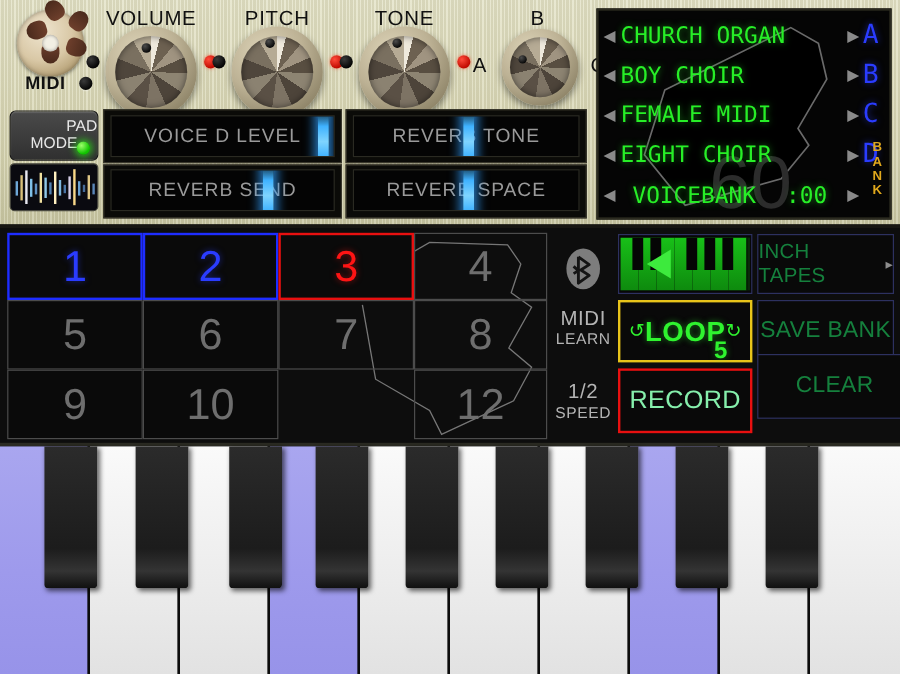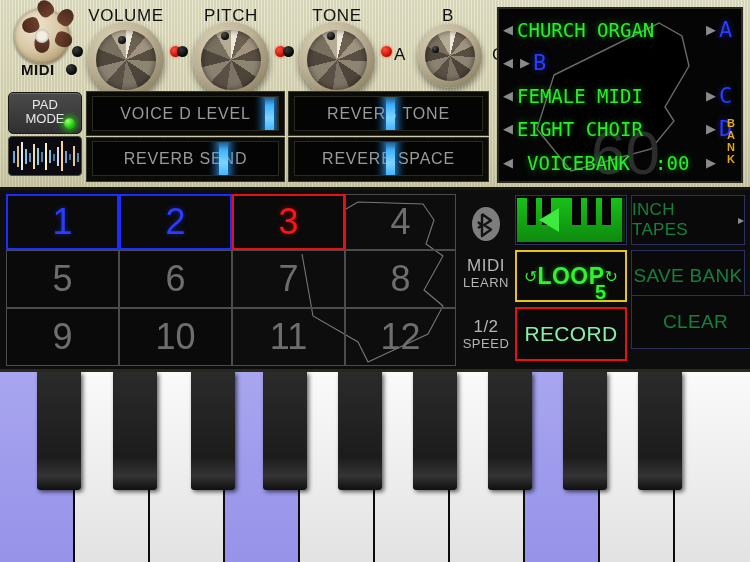--- a/index.html
+++ b/index.html
@@ -57,21 +57,21 @@
   .param-bar{position:absolute;top:-8px;width:9px;height:58px;border-radius:4px;z-index:2;
     background:linear-gradient(180deg,rgba(40,160,255,0) 0%,#3fb2ff 28%,#7fd4ff 50%,#3fb2ff 72%,rgba(40,160,255,0) 100%);
     box-shadow:0 0 9px 3px rgba(50,160,255,.75);}
   .param-outer{position:absolute;background:#0b0b08;border:1px solid #3a382c;box-sizing:border-box;}
 
   
   #pad-mode{position:absolute;left:8px;top:92px;width:72px;height:40px;border-radius:5px;
     background:linear-gradient(180deg,#4a4a4a,#303030);border:1px solid #1a1a1a;
     box-shadow:inset 0 1px 1px rgba(255,255,255,.18);}
   #pad-mode .t{position:absolute;width:100%;text-align:center;color:#e8e8e8;font-size:13px;line-height:14px;}
-  #pad-mode .t1{top:5px;} #pad-mode .t2{top:19px;}
+  #pad-mode .t1{top:5px;text-align:right;} #pad-mode .t2{top:19px;}
   #pad-led{position:absolute;right:6px;bottom:4px;width:11px;height:11px;border-radius:50%;
     background:radial-gradient(circle at 35% 30%,#9cff6a,#10c400 65%);box-shadow:0 0 6px 2px rgba(40,230,20,.7);}
   #wave-btn{position:absolute;left:8px;top:136px;width:72px;height:38px;border-radius:4px;
     background:#0a0a10;border:1px solid #4a4a40;overflow:hidden;}
 
   
   #lcd-frame{position:absolute;left:497px;top:7px;width:246px;height:176px;background:#0a0a06;
     border:2px solid #2b2a20;box-sizing:border-box;}
   #lcd{position:absolute;left:0;top:0;width:100%;height:100%;background:#050505;overflow:hidden;}
   .lcd-row{position:absolute;left:0;width:100%;height:33px;display:flex;align-items:center;}
@@ -251,20 +251,21 @@
         <div id="lcd-ghost">60</div>
 
         <div class="lcd-row" style="top:4px;">
           <span class="lcd-arrow-l">◀</span>
           <span class="lcd-name">CHURCH ORGAN</span>
           <span class="lcd-arrow-r">▶</span>
           <span class="lcd-letter">A</span>
         </div>
         <div class="lcd-row" style="top:37px;">
           <span class="lcd-arrow-l">◀</span>
+          <span class="lcd-name">BOY CHOIR</span>
           <span class="lcd-arrow-r">▶</span>
           <span class="lcd-letter">B</span>
         </div>
         <div class="lcd-row" style="top:70px;">
           <span class="lcd-arrow-l">◀</span>
           <span class="lcd-name">FEMALE MIDI</span>
           <span class="lcd-arrow-r">▶</span>
           <span class="lcd-letter">C</span>
         </div>
         <div class="lcd-row" style="top:103px;">
@@ -315,23 +316,20 @@
         </div>
       <div class="pad" style="left:339px;top:56px;width:111px;height:58px;background:transparent;">
         <span class="pad-num">8</span>
         </div>
 
       <div class="pad" style="left:0px;top:114px;width:113px;height:58px;">
         <span class="pad-num">9</span>
         </div>
       <div class="pad" style="left:113px;top:114px;width:113px;height:58px;">
         <span class="pad-num">10</span>
-        </div>
-      <div class="pad" style="left:226px;top:114px;width:113px;height:58px;background:transparent;">
-        <span class="pad-num">11</span>
         </div>
       <div class="pad" style="left:339px;top:114px;width:111px;height:58px;background:transparent;">
         <span class="pad-num">12</span>
         </div>
     </div>
 
     <div id="midcol">
       <svg id="bt-icon" viewBox="0 0 30 36">
         <ellipse cx="15" cy="18" rx="14" ry="17" fill="#7d7d7d"></ellipse>
         <path d="M11 8 L20 14.5 L13 19 L20 23.5 L11 30 L11 19.5 L7 22 M11 19.5 L7 16 M11 8 L11 19.5" stroke="#141414" stroke-width="2.4" fill="none" stroke-linejoin="round"></path>

